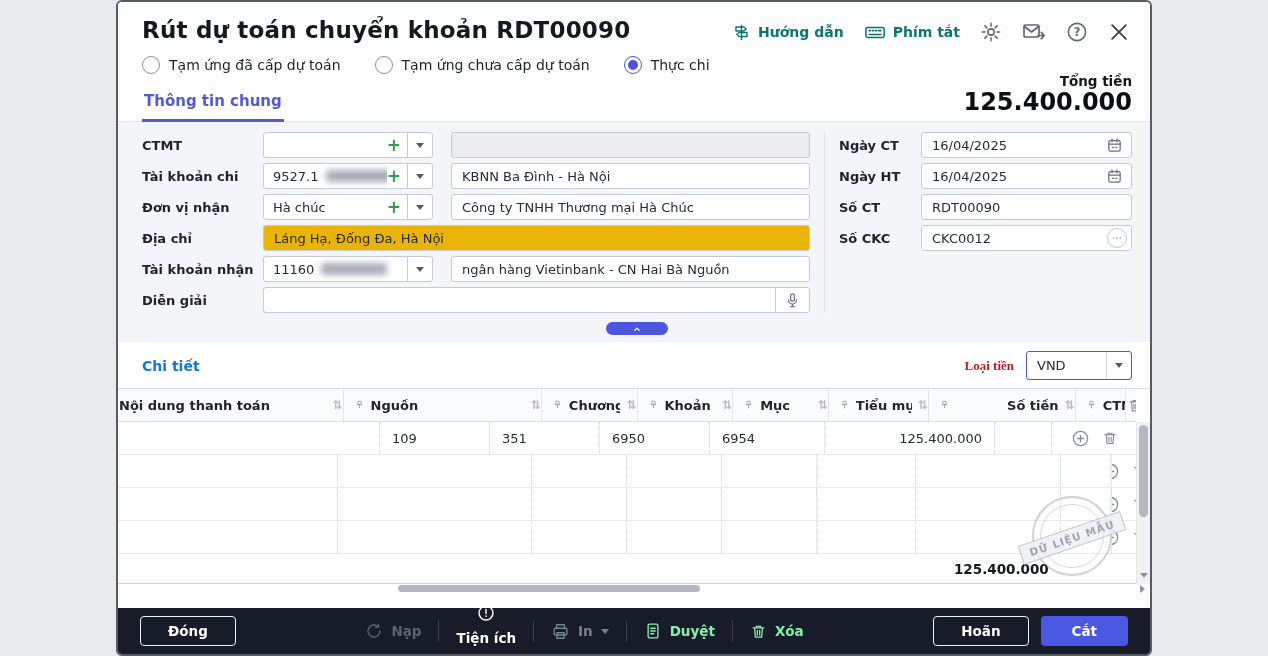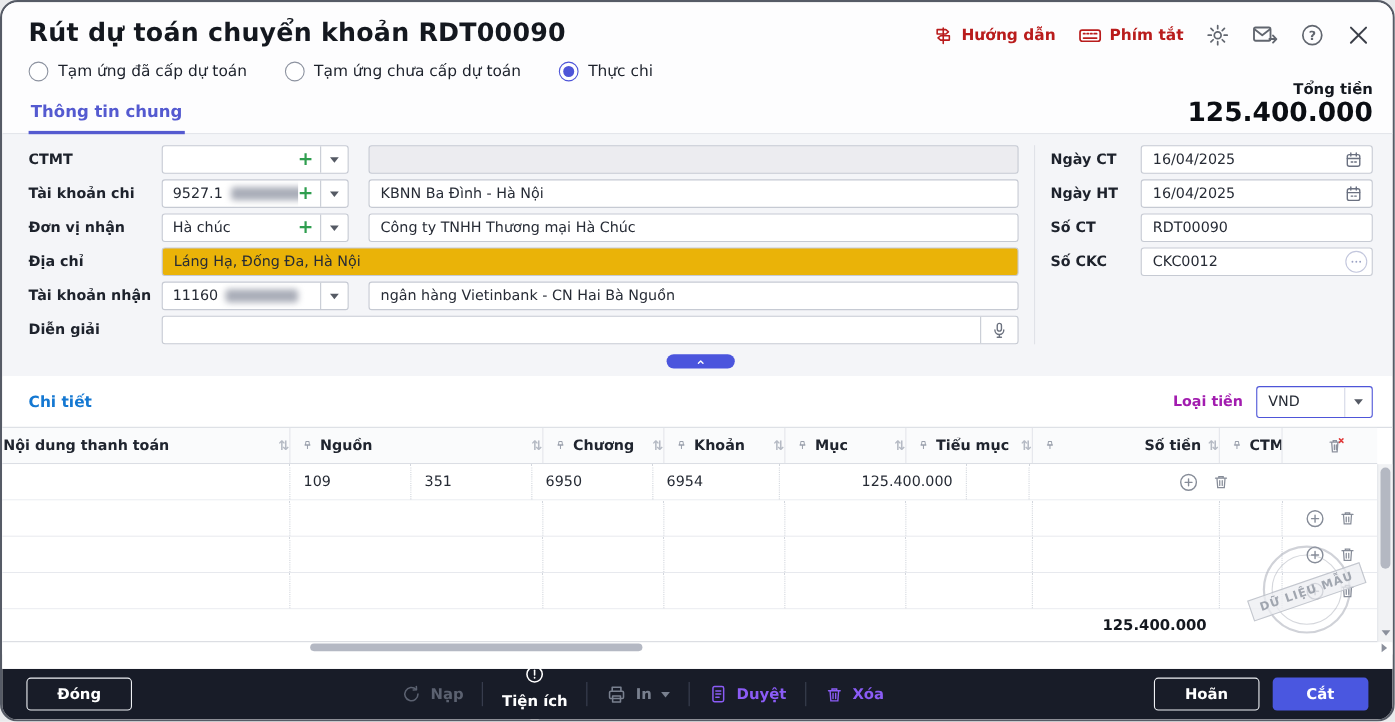--- a/index.html
+++ b/index.html
@@ -1,28 +1,28 @@
 <!DOCTYPE html>
 <html><head>
 <meta charset="utf-8">
 <style>
   * { box-sizing: border-box; }
   html,body { margin:0; padding:0; background:#e9eaec; }
   body { font-family:"DejaVu Sans","Liberation Sans",sans-serif; }
   .window{
-    width:1268px; height:656px; margin:0 auto; background:#fff;
-    border:2px solid #565b66; border-radius:16px; overflow:hidden;
+    width:1036px; height:656px; margin:0 auto; background:#fff;
+    border:2px solid #565b66; border-radius:6px; overflow:hidden;
     display:flex; flex-direction:column; position:relative;
   }
   
   .hdr{ position:relative; background:#fdfdfe; }
   .title-row{ display:flex; align-items:flex-start; padding:15px 20px 0 24px; }
   .page-title{ font-size:23px; font-weight:bold; color:#14181f; letter-spacing:.2px; }
   .hdr-actions{ margin-left:auto; display:flex; align-items:center; gap:20px; margin-top:3px; }
-  .hdr-link{ display:flex; align-items:center; gap:7px; color:#b91c1c; font-size:14px; font-weight:bold; cursor:pointer; }
+  .hdr-link{ display:flex; align-items:center; gap:7px; color:#0f766e; font-size:14px; font-weight:bold; cursor:pointer; }
   .ic{ display:inline-block; vertical-align:middle; }
   .ic svg{ display:block; }
   .gray-ic{ color:#61666f; cursor:pointer; }
   .close-ic{ color:#3c4049; cursor:pointer; }
   .radio-row{ display:flex; align-items:center; gap:34px; padding:12px 24px 4px; }
   .radio{ display:flex; align-items:center; gap:9px; font-size:14px; color:#1c212b; font-weight:500; cursor:pointer; }
   .rdot{ width:18px; height:18px; border-radius:50%; border:1.6px solid #8d93a0; background:#fff; position:relative; flex:0 0 auto; }
   .radio.sel .rdot{ border-color:#4e55d8; }
   .radio.sel .rdot::after{ content:""; position:absolute; inset:3px; border-radius:50%; background:#4e55d8; }
   .tab-row{ position:relative; display:flex; align-items:flex-end; height:44px; padding:0 24px; border-bottom:1px solid #e2e4e9; }
@@ -55,21 +55,21 @@
   .dfield{ flex:1; height:26px; background:#fff; border:1px solid #c6cad3; border-radius:3px; display:flex; align-items:center; padding:0 4px 0 10px; font-size:13px; color:#262b35; }
   .dfield .val{ flex:1; }
   .cal-ic{ color:#6a7080; cursor:pointer; display:flex; align-items:center; padding-right:4px; }
   .ell-btn{ width:20px; height:20px; border:1px solid #c3c7dd; border-radius:50%; color:#9aa1c4; display:flex; align-items:center; justify-content:center; cursor:pointer; flex:0 0 auto; }
   .section-toggle{ margin:9px auto 0; width:62px; height:13px; background:#4b55dd; border-radius:8px; display:flex; align-items:center; justify-content:center; cursor:pointer; color:#fff; }
   
   .detail{ flex:1; background:#fff; display:flex; flex-direction:column; position:relative; }
   .detail-head{ display:flex; align-items:center; padding:9px 18px 8px 24px; }
   .detail-title{ color:#1478d2; font-size:14px; font-weight:bold; }
   .currency{ margin-left:auto; display:flex; align-items:center; gap:12px; }
-  .currency-label{ font-size:13px; font-weight:bold; color:#a21caf; }
+  .currency-label{ font-size:13px; font-weight:bold; color:#b91c1c;font-family:Liberation Serif, serif; }
   .select{ width:106px; height:29px; border:1.5px solid #4e55d8; border-radius:3px; background:#fff; display:flex; align-items:stretch; cursor:pointer; }
   .select .val{ flex:1; display:flex; align-items:center; padding:0 10px; font-size:13px; color:#262b35; }
   .select .caret-seg{ border-left:1px solid #d4d7e6; }
   .tbl-wrap{ position:relative; border-top:1px solid #d8dbe2; padding-right:14px; }
   .thead{ display:flex; height:33px; background:#fafbfc; border-bottom:1px solid #d8dbe2; }
   .th{ display:flex; align-items:center; gap:6px; padding:0 0 0 10px; border-right:1px solid #e4e6eb; font-size:13px; font-weight:bold; color:#20252f; overflow:hidden; white-space:nowrap; }
   .th .lbl{ flex:1; overflow:hidden; }
   .th .lbl.ta-r{ text-align:right; }
   .clip-l{ margin-left:-9px; }
   .pin{ color:#9aa0ac; flex:0 0 auto; cursor:pointer; }
@@ -95,21 +95,21 @@
   .stamp .ring2{ position:absolute; inset:8px; border:1.5px solid rgba(150,156,168,.40); border-radius:50%; }
   .stamp .ribbon{ position:absolute; left:-14px; top:32px; width:108px; height:20px; background:rgba(236,238,241,.75);
     border:1px solid rgba(150,156,168,.5); transform:rotate(-19deg); display:flex; align-items:center; justify-content:center;
     font-size:10.5px; font-weight:bold; color:rgba(140,146,158,.8); letter-spacing:1px; white-space:nowrap; }
   
   .footer{ height:46px; background:#181c28; display:flex; align-items:center; padding:0 22px; flex:0 0 auto; }
   .btn-outline{ border:1px solid #eef0f4; color:#fff; background:transparent; border-radius:4px; font-size:13.5px; font-weight:bold; padding:6px 27px; cursor:pointer; font-family:inherit; }
   .footer-center{ flex:1; display:flex; align-items:center; justify-content:center; gap:17px; }
   .f-item{ display:flex; align-items:center; gap:8px; font-size:13.5px; font-weight:bold; cursor:pointer; }
   .f-item .cdown{ border-top-color:currentColor; }
-  .dim{ color:#5b6170; } .mid{ color:#79808f; } .lite{ color:#8b5cf6;align-items:center; } .white{ color:#ffffff;flex-direction:column; }
+  .dim{ color:#5b6170; } .mid{ color:#79808f; } .lite{ color:#86efac;align-items:center; } .white{ color:#ffffff;flex-direction:column; }
   .fdiv{ width:1px; height:22px; background:#3b4152; }
   .footer-right{ display:flex; align-items:center; gap:12px; }
   .btn-primary{ border:none; background:#4a57e0; color:#fff; border-radius:4px; font-size:13.5px; font-weight:bold; padding:7px 31px; cursor:pointer; font-family:inherit; }
 </style>
 </head>
 <body>
 
 <div class="window">
 
   <div class="hdr">

